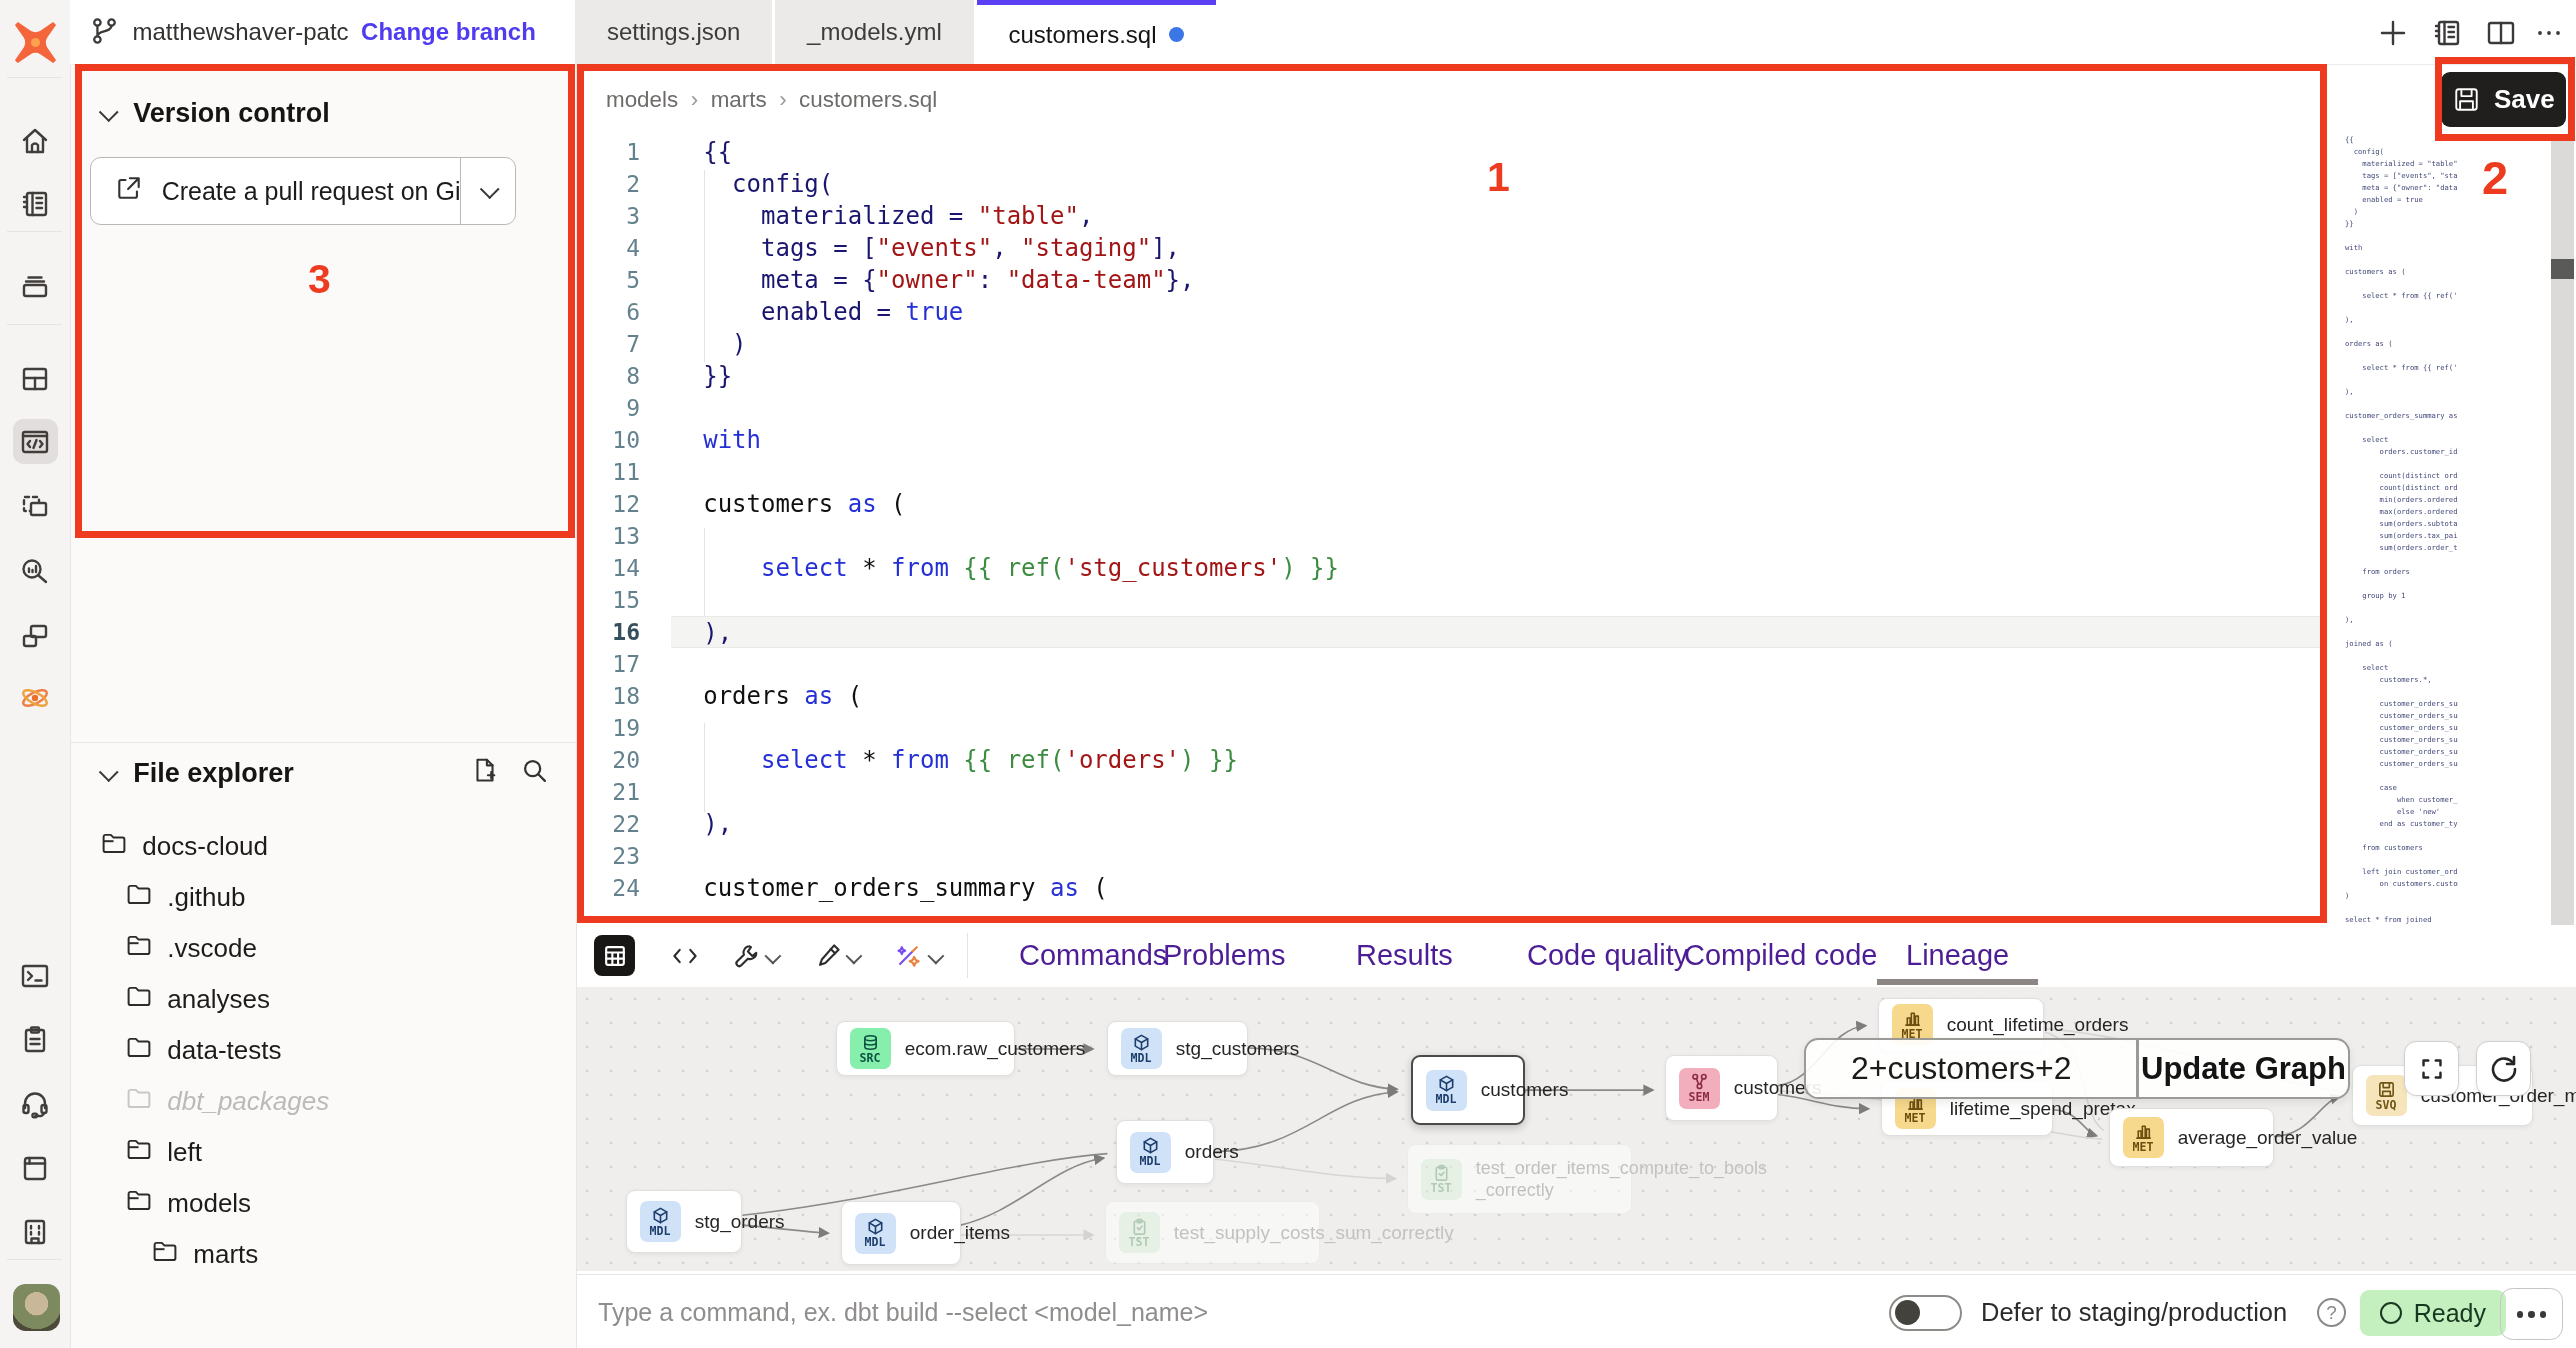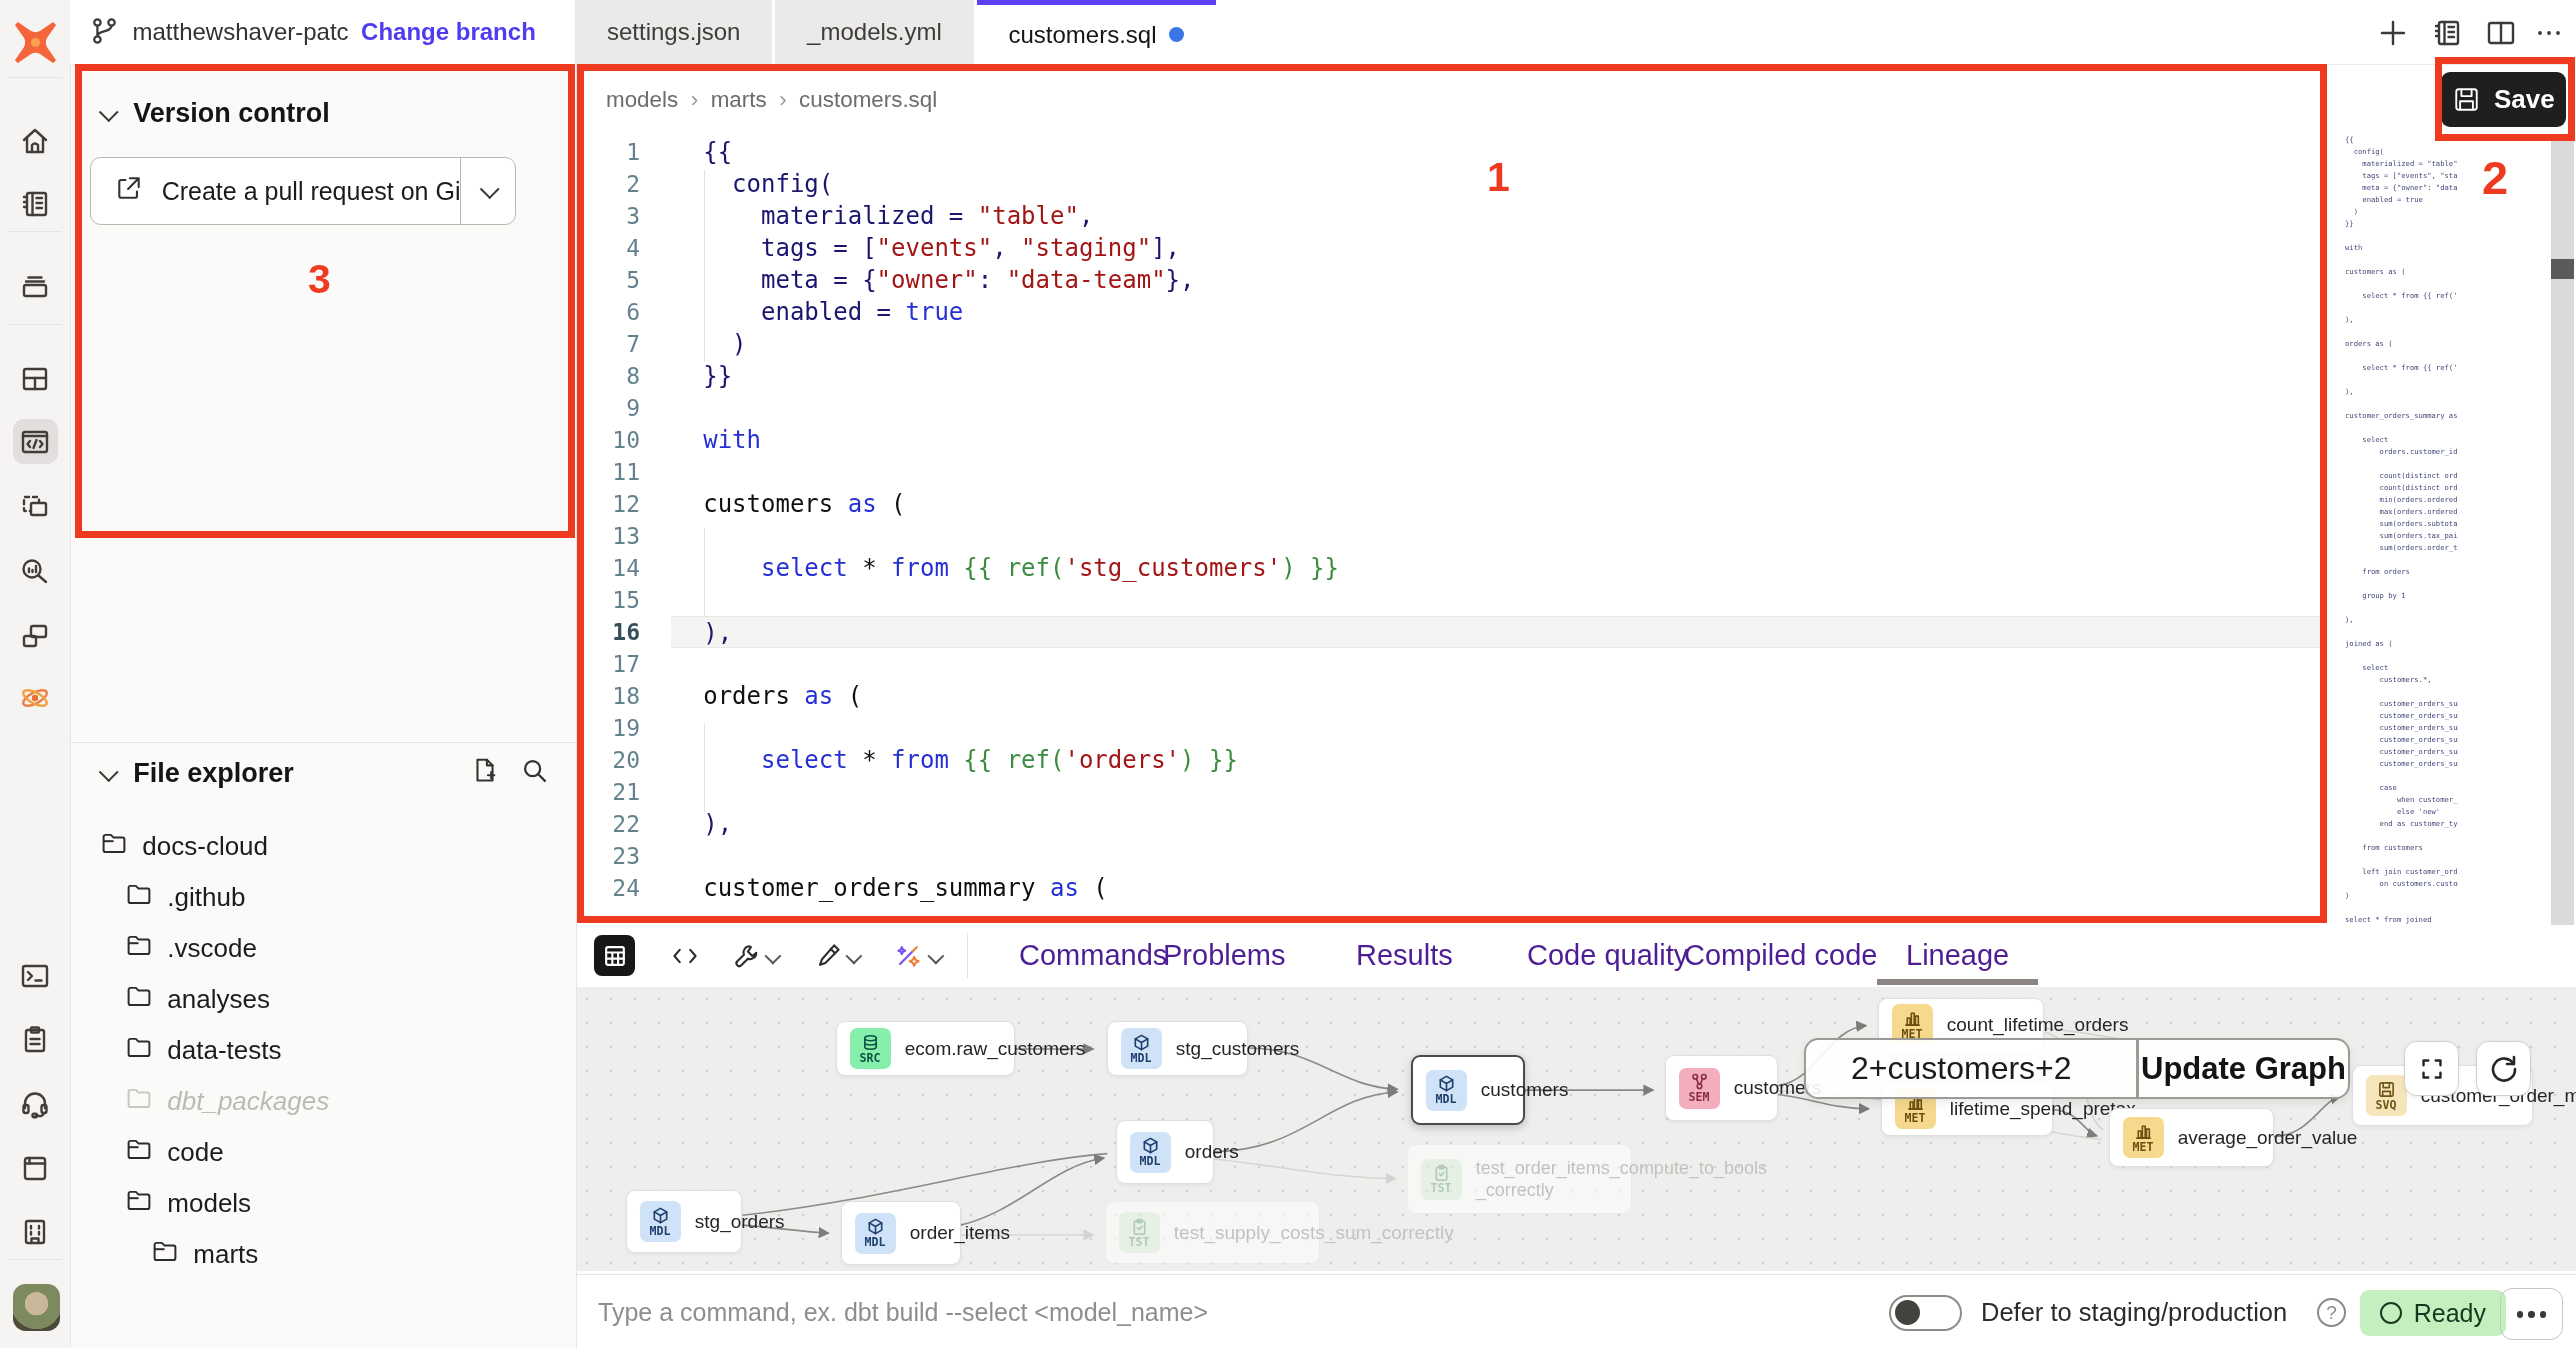--- a/index.html
+++ b/index.html
@@ -380,21 +380,21 @@
         <span><svg width="28" height="28" viewBox="0 0 31 31">
             <path d="M4 8.5 a2 2 0 0 1 2 -2 h6 l3 3 h10 a2 2 0 0 1 2 2 v12 a2 2 0 0 1 -2 2 H6 a2 2 0 0 1 -2 -2 Z"></path>
           </svg></span>
         <span>dbt_packages</span>
       </div>
       <div class="trow" style="padding-left: 55px;">
         <span><svg width="28" height="28" viewBox="0 0 31 31">
             <path d="M4 8.5 a2 2 0 0 1 2 -2 h6 l3 3 h10 a2 2 0 0 1 2 2 v12 a2 2 0 0 1 -2 2 H6 a2 2 0 0 1 -2 -2 Z"></path>
             <path d="M4 13.5 H15"></path>
           </svg></span>
-        <span>code</span>
+        <span>left</span>
       </div>
       <div class="trow" style="padding-left: 55px;">
         <span><svg width="28" height="28" viewBox="0 0 31 31">
             <path d="M4 8.5 a2 2 0 0 1 2 -2 h6 l3 3 h10 a2 2 0 0 1 2 2 v12 a2 2 0 0 1 -2 2 H6 a2 2 0 0 1 -2 -2 Z"></path>
             <path d="M4 13.5 H15"></path>
           </svg></span>
         <span>models</span>
       </div>
       <div class="trow" style="padding-left: 81px;">
         <span><svg width="28" height="28" viewBox="0 0 31 31">

